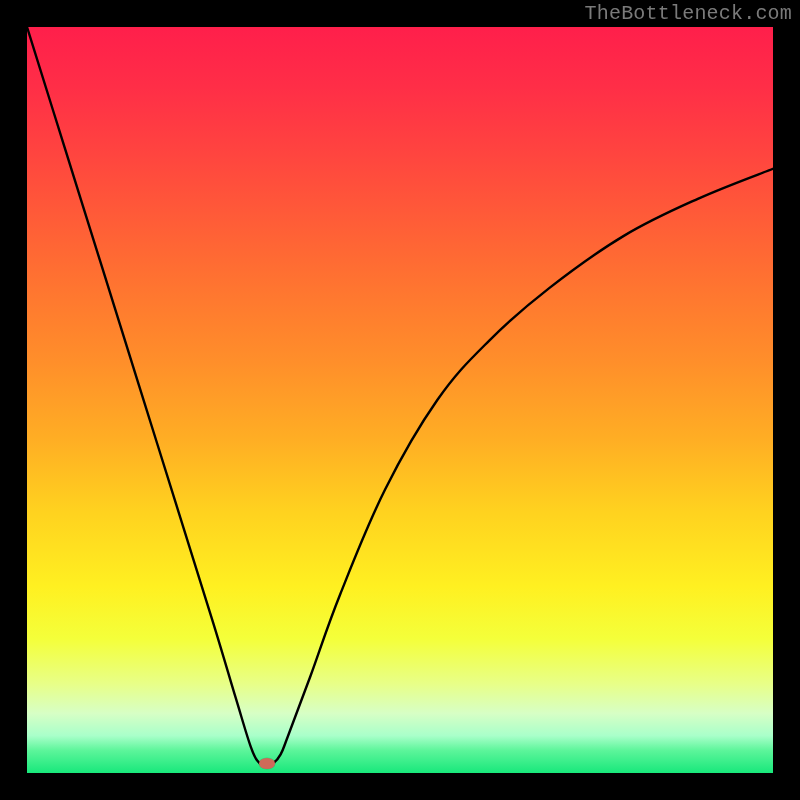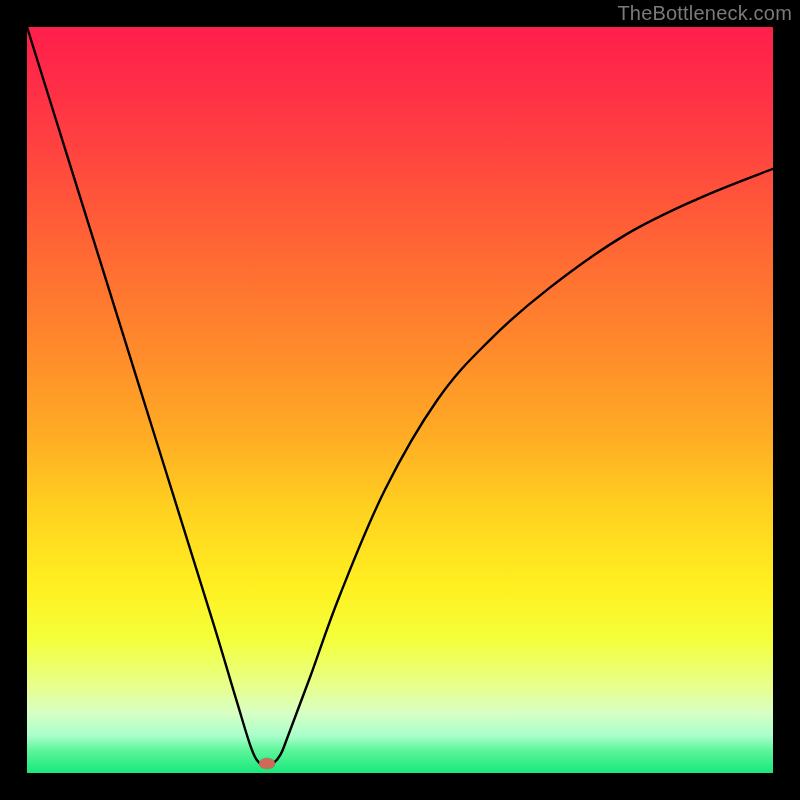--- a/index.html
+++ b/index.html
@@ -9,20 +9,21 @@
     height: 800px;
     overflow: hidden;
     background: #000;
     font-family: Arial, Helvetica, sans-serif;
   }
   .frame {
     position: relative;
     width: 800px;
     height: 800px;
     background: #000;
+    font-family: Liberation Mono, monospace;
   }
   .watermark {
     position: absolute;
     top: 2px;
     right: 8px;
     color: #7a7a7a;
     font-size: 20px;
     font-weight: 400;
     letter-spacing: 0.2px;
     z-index: 5;

